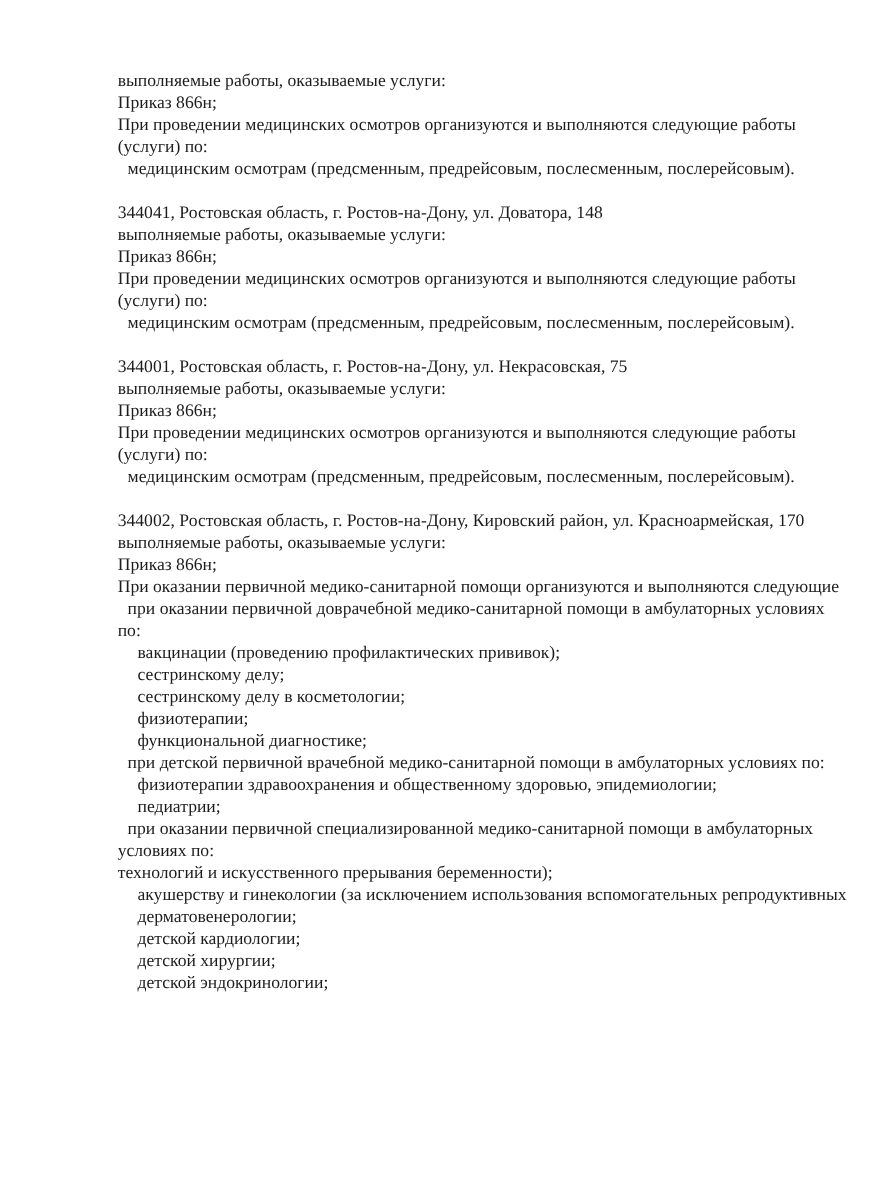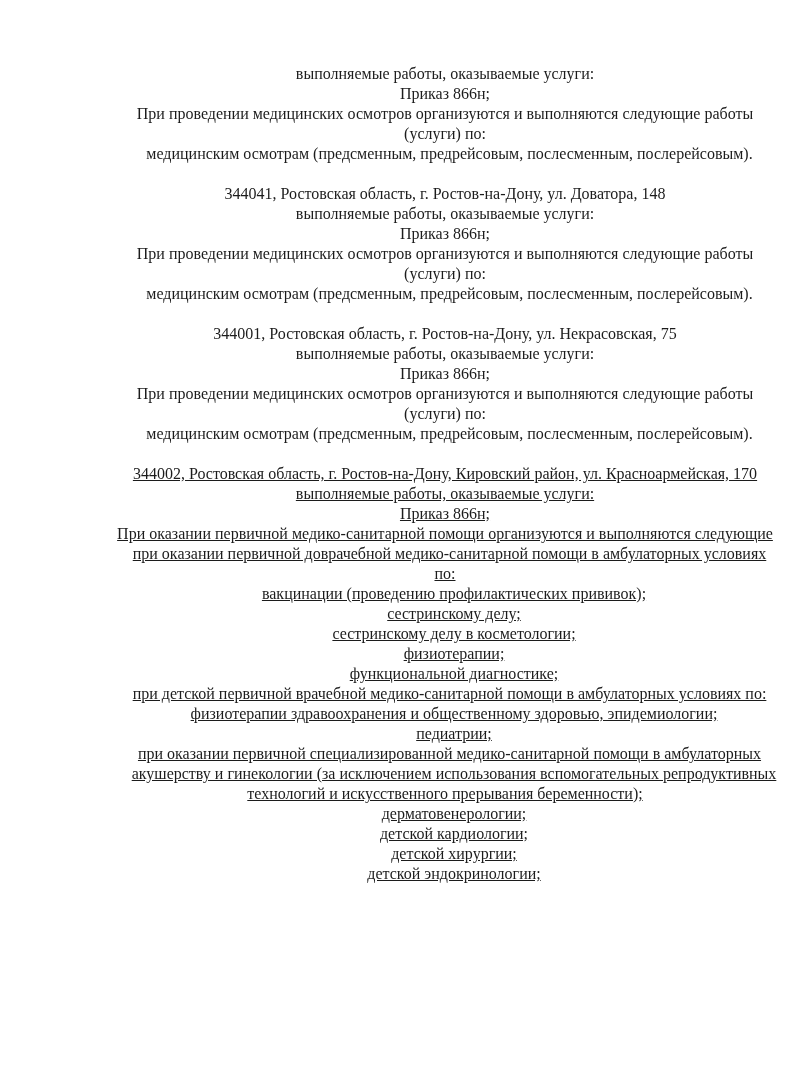--- a/index.html
+++ b/index.html
@@ -18,25 +18,24 @@
     position: absolute;
     left: 95px;
     top: 64px;
     width: 700px;
     font-size: 16px;
     line-height: 20px;
     color: #1c1c1c;
     -webkit-font-smoothing: antialiased;
   }
   .block {
-    margin: 0 0 20px 0;
+    margin: 0 0 20px 12px;
     padding: 0;
-    text-align: center;
   }
-  .block:last-child { margin-bottom: 0; text-decoration: underline; }
+  .block:last-child { margin-bottom: 0; }
   .line {
     height: 20px;
     white-space: nowrap;
   }
   .indent-0 { padding-left: 0; }
   .indent-1 { padding-left: 9px; }
   .indent-2 { padding-left: 18px; }
 </style>
 </head>
 <body style="background: rgb(255, 255, 255);">
@@ -74,20 +73,21 @@
       <div class="line indent-0">по:</div>
       <div class="line indent-2">вакцинации (проведению профилактических прививок);</div>
       <div class="line indent-2">сестринскому делу;</div>
       <div class="line indent-2">сестринскому делу в косметологии;</div>
       <div class="line indent-2">физиотерапии;</div>
       <div class="line indent-2">функциональной диагностике;</div>
       <div class="line indent-1">при детской первичной врачебной медико-санитарной помощи в амбулаторных условиях по:</div>
       <div class="line indent-2">физиотерапии здравоохранения и общественному здоровью, эпидемиологии;</div>
       <div class="line indent-2">педиатрии;</div>
       <div class="line indent-1">при оказании первичной специализированной медико-санитарной помощи в амбулаторных</div>
+      <div class="line indent-0">условиях по:</div>
+      <div class="line indent-0">технологий и искусственного прерывания беременности);</div>
       <div class="line indent-2">акушерству и гинекологии (за исключением использования вспомогательных репродуктивных</div>
-      <div class="line indent-0">технологий и искусственного прерывания беременности);</div>
       <div class="line indent-2">дерматовенерологии;</div>
       <div class="line indent-2">детской кардиологии;</div>
       <div class="line indent-2">детской хирургии;</div>
       <div class="line indent-2">детской эндокринологии;</div>
     </div>
   </div>
 
 </body></html>

